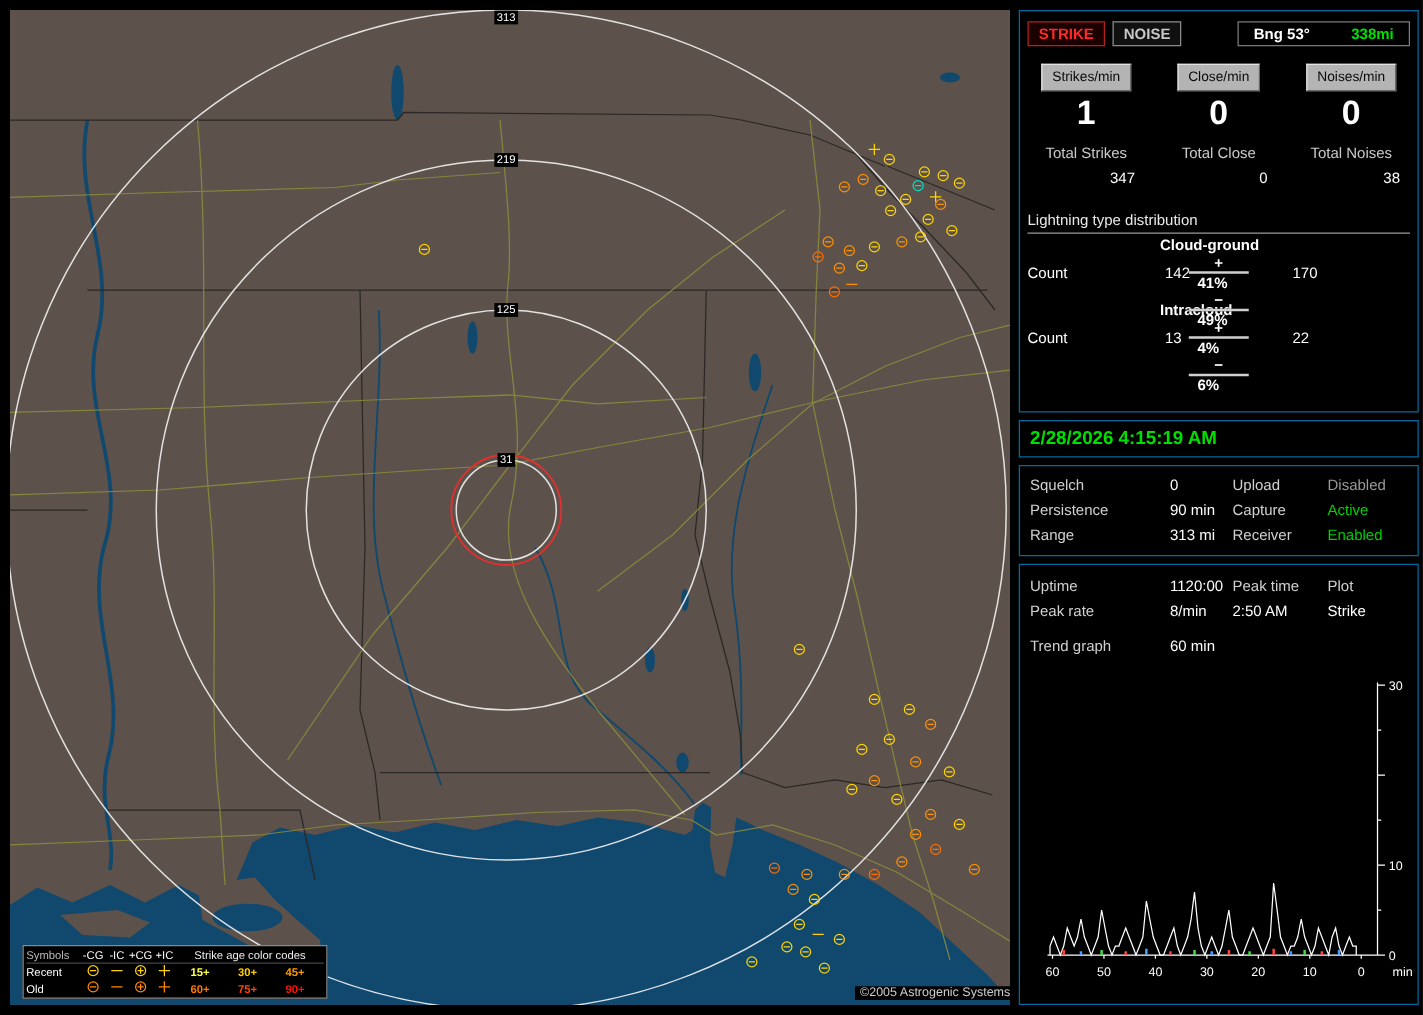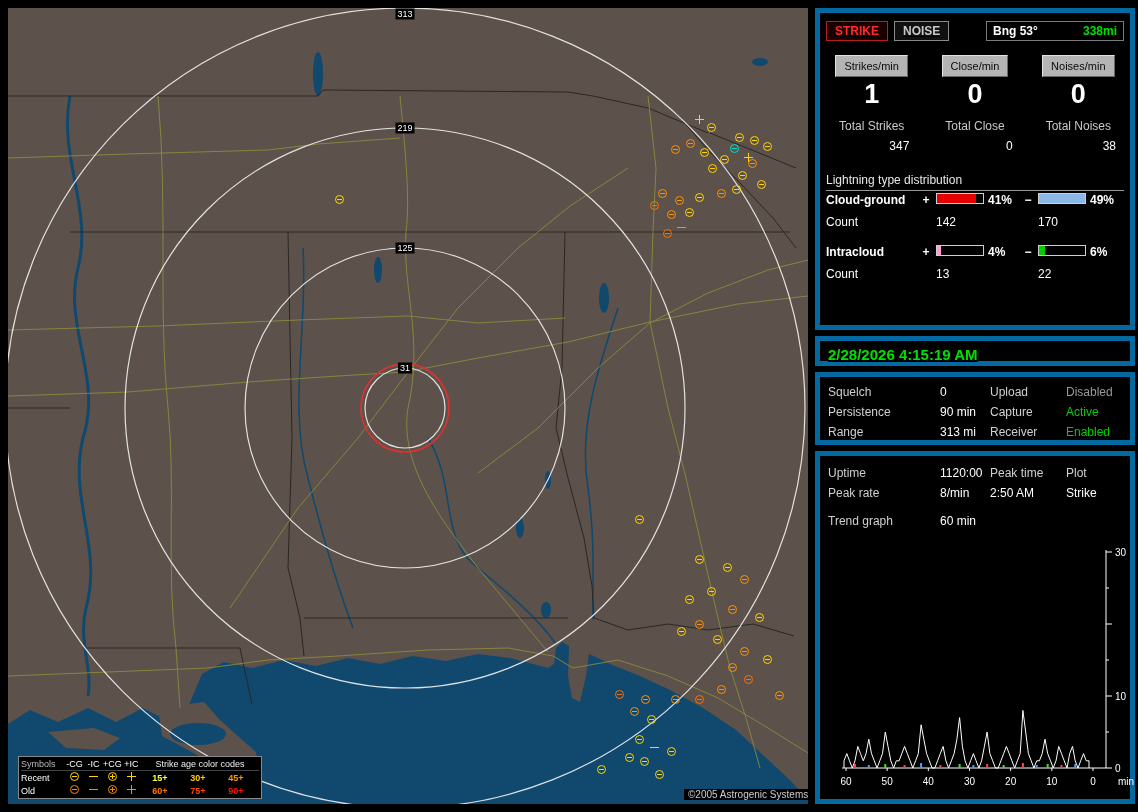--- a/index.html
+++ b/index.html
@@ -32,49 +32,49 @@
   .l-sym .strike { position:relative; display:inline-block; margin:0; }
   .l-age { width:38px; text-align:center; font-weight:bold; }
   .l-agehead { flex:1; text-align:center; color:#eee; }
 
   .copyright { position:absolute; left:676px; top:781px; color:#ccc; font-size:10px;
                background:#000; padding:0 4px; white-space:nowrap; }
 
   
   .side { position:absolute; left:815px; top:0; width:318px; height:812px; }
   .panel { position:absolute; left:0; width:320px; background:#000;
-           border:5px solid #0369a1;text-decoration:underline; }
+           border:1px solid #0369a1; }
   .panelA { top:8px;  height:322px; }
   .panelB { top:336px; height:30px; }
   .panelC { top:372px; height:73px; }
   .panelD { top:451px; height:353px; }
 
   .btnrow { display:flex; align-items:center; padding:8px 6px 0 6px; gap:6px; }
   .btn { font-size:12px; font-weight:bold; padding:2px 8px; border:1px solid; cursor:default; }
   .strike-btn { color:#ff2a2a; border-color:#b22020; background:#1c0000; }
   .noise-btn  { color:#c8c8c8; border-color:#8a8a8a; background:#101010; }
   .bng-box { margin-left:auto; display:flex; justify-content:space-between; align-items:center;
-             width:138px; border:1px solid #7a7a7a; background:#000; padding:2px 6px;
+             width:138px; border:1px solid #7a7a7a; background:#000; padding:2px 12px;
              font-size:12px; font-weight:bold; color:#fff; }
   .bng-range { color:#00e000; }
 
   .rates { display:flex; margin-top:14px; }
   .rate-col { flex:1; text-align:center; }
   .chip { display:inline-block; background:#b4b4b4; color:#0a0a0a; font-size:11px;
           padding:4px 8px; border:1px solid; border-color:#e2e2e2 #686868 #686868 #e2e2e2; }
   .bignum { color:#fff; font-size:27px; font-weight:bold; margin-top:2px; line-height:30px; }
 
   .totals { display:flex; margin-top:10px; }
   .total-col { flex:1; text-align:center; color:#c9c9c9; font-size:12px; }
   .total-val { color:#fff; margin-top:6px; text-align:right; padding-right:14px; }
 
   .dist-title { margin:20px 6px 0 6px; padding-bottom:3px; border-bottom:1px solid #9a9a9a;
                 color:#e8e8e8; font-size:12px; }
-  .dist-row { display:flex; align-items:flex-start; height:22px; padding:0 6px;
-              font-size:12px; color:#fff; margin-top:2px; }
+  .dist-row { display:flex; align-items:center; height:22px; padding:0 6px;
+              font-size:12px; color:#fff; margin-top:2px;flex-direction:column; }
   .dist-row.gap { margin-top:10px; }
   .dist-label { width:94px; font-weight:bold; }
   .sign { width:12px; text-align:center; font-weight:bold; }
   .bar { width:48px; height:11px; border:1px solid #d0d0d0; background:#000;
          margin:0 4px; position:relative; }
   .bar-fill { position:absolute; left:0; top:0; bottom:0; }
   .pct { width:34px; font-weight:bold; }
   .count-row { display:flex; height:20px; padding:0 6px; font-size:12px; color:#fff; }
   .count-label { width:110px; }
   .count-v1 { width:102px; }

